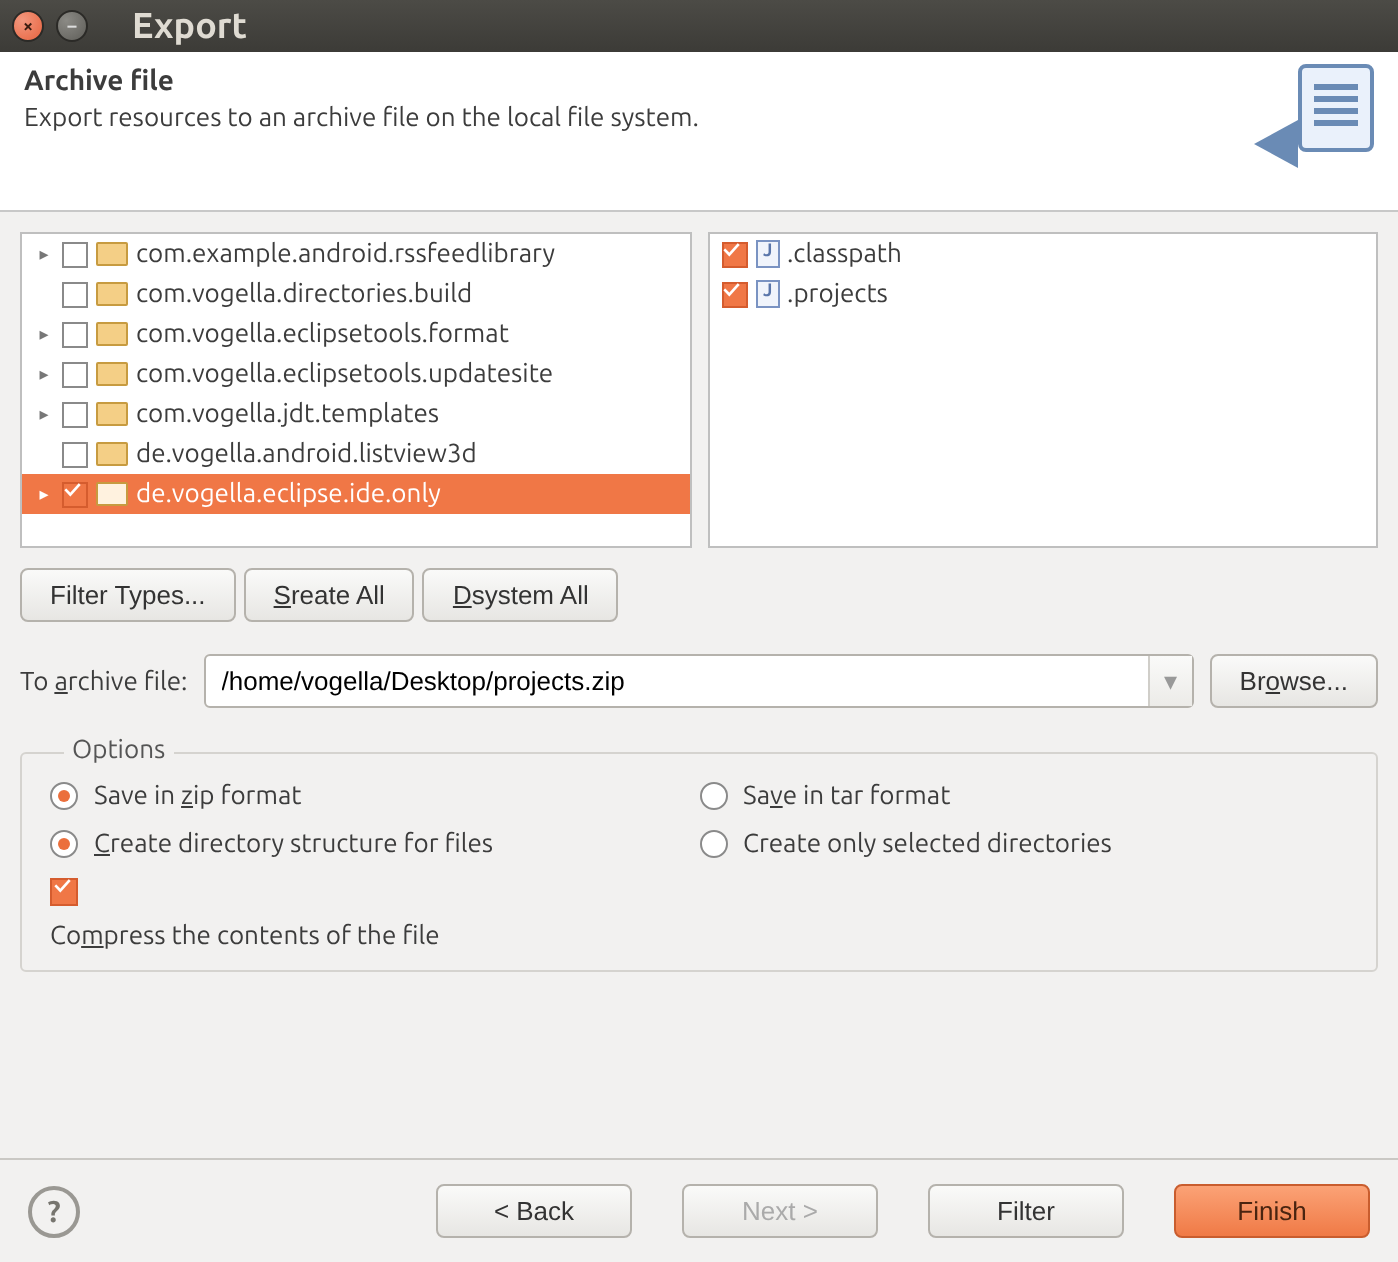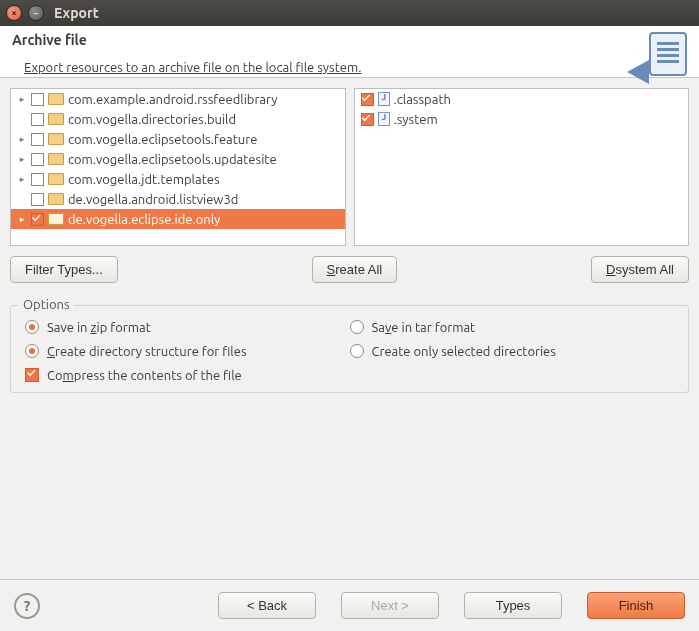--- a/index.html
+++ b/index.html
@@ -23,33 +23,33 @@
     gap: 6px;
   }
   .tb-btn {
     width: 16px; height: 16px; border-radius: 8px;
     background: radial-gradient(circle at 30% 30%, #f2977e, #e7643f);
     border: 1px solid #2b2a27;
     display: inline-flex; align-items: center; justify-content: center;
     font-size: 9px; color: #3a1c10; font-weight: bold;
   }
   .tb-btn.gray { background: radial-gradient(circle at 30% 30%, #8b8a85, #5f5e59); color:#ddd; }
-  .tb-title { color: #dfdbd2; font-weight: bold; font-size: 14px; margin-left: 4px; }
+  .tb-title { color: #dfdbd2; font-weight: bold; font-size: 18px; margin-left: 16px; }
   
   .banner {
-    height: 52px;
+    height: 80px;
     background: #fff;
     border-bottom: 1px solid #c8c8c8;
     display: flex;
     align-items: flex-start;
     position: relative;
     padding: 6px 12px;
   }
   .banner h2 { margin: 0 0 4px 0; font-size: 14px; font-weight: bold; color:#3c3c3c; }
-  .banner p { margin: 12px; color:#3c3c3c;text-decoration:underline; }
+  .banner p { margin: 0; color:#3c3c3c; }
   .banner .icon-area {
     position: absolute; right: 8px; top: 6px;
     width: 64px; height: 54px;
   }
   .export-icon {
     width: 38px; height: 44px; border: 2px solid #6a8bb5; border-radius: 4px;
     background: #eaf1fb; position: absolute; right: 4px; top: 0;
   }
   .export-icon::after {
     content:""; position:absolute; left:6px; top:8px; width:22px; height:3px; background:#6a8bb5;
@@ -80,21 +80,21 @@
   .cb.checked::after { content:"✓"; color:#fff; position:absolute; top:-3px; left:0px; font-size:12px; font-weight:bold; }
   .folder-i {
     width:16px; height:12px; background:#f4cf86; border:1px solid #c79b40; border-radius:1px; position:relative; display:inline-block;
   }
   .folder-i.sel { background:#fff2df; }
   .file-i {
     width:12px; height:14px; border:1px solid #7a93c2; background:#f0f4fb; display:inline-block; position:relative;
   }
   .file-i::before { content:"J"; position:absolute; left:3px; top:-1px; font-size:9px; color:#5a76aa; font-weight:bold; }
   
-  .btn-row { margin-top:10px; display:flex; gap:4px;justify-content:space-between; }
+  .btn-row { margin-top:10px; display:flex; gap:4px; }
   .btn {
     background: linear-gradient(#fafaf9,#e7e6e3);
     border:1px solid #b5b2ac; border-radius:4px;
     padding: 5px 14px; font-size:13px; color:#333;
     cursor:pointer;
   }
   .btn.orange {
     background: linear-gradient(#fba276,#f07a46);
     border-color:#c95d2e; color:#4a2410; font-weight:400;
   }
@@ -106,21 +106,21 @@
   .combo {
     flex:1; display:flex; border:1px solid #b5b2ac; border-radius:3px; background:#fff;
   }
   .combo input { flex:1; border:none; padding:5px 8px; font-size:13px; background:transparent; outline:none; }
   .combo .dd {
     width:22px; border-left:1px solid #d0cec9; display:flex; align-items:center; justify-content:center;
     color:#999; background:linear-gradient(#fafaf9,#ecebe8);
   }
   
   .options-group { margin-top: 22px; border:1px solid #d5d3cf; border-radius:3px; padding: 14px 14px 10px 14px; position:relative; }
-  .options-group .legend { position:absolute; top:-9px; left:8px; background:#f2f1f0; padding:0 4px; color:#555; }
+  .options-group .legend { position:absolute; top:-9px; left:21px; background:#f2f1f0; padding:0 4px; color:#555; }
   .opt-grid { display:grid; grid-template-columns: 1fr 1fr; row-gap: 10px; }
   .opt { display:flex; gap:8px; }
   .radio {
     width:14px; height:14px; border:1px solid #8a8a8a; border-radius:50%; display:inline-block; position:relative; background:#fff;
   }
   .radio.on::after { content:""; width:6px; height:6px; background:#eb6f3c; border-radius:50%; position:absolute; left:3px; top:3px; }
   .chk { width:14px; height:14px; border:1px solid #8a8a8a; background:#fff; display:inline-block; position:relative; }
   .chk.on { background:#f07746; border-color:#d55c2e; }
   .chk.on::after { content:"✓"; color:#fff; position:absolute; left:1px; top:-3px; font-size:12px; font-weight:bold; }
   
@@ -169,21 +169,21 @@
         <div class="tree-row">
           <span class="expander"></span>
           <span class="cb"></span>
           <span class="folder-i"></span>
           <span>com.vogella.directories.build</span>
         </div>
         <div class="tree-row">
           <span class="expander">▸</span>
           <span class="cb"></span>
           <span class="folder-i"></span>
-          <span>com.vogella.eclipsetools.feature</span>
+          <span>com.vogella.eclipsetools.format</span>
         </div>
         <div class="tree-row">
           <span class="expander">▸</span>
           <span class="cb"></span>
           <span class="folder-i"></span>
           <span>com.vogella.eclipsetools.updatesite</span>
         </div>
         <div class="tree-row">
           <span class="expander">▸</span>
           <span class="cb"></span>
@@ -205,64 +205,76 @@
       </div>
     <div class="pane" id="file-pane">
         <div class="tree-row">
           <span class="cb checked"></span>
           <span class="file-i"></span>
           <span>.classpath</span>
         </div>
         <div class="tree-row">
           <span class="cb checked"></span>
           <span class="file-i"></span>
-          <span>.system</span>
+          <span>.projects</span>
         </div>
       </div>
   </div>
 
   <div class="btn-row">
     <button class="btn">Filter Types...</button>
     <button class="btn">
       <span></span><span class="mnemonic">S</span><span>reate All</span>
     </button>
     <button class="btn">
       <span></span><span class="mnemonic">D</span><span>system All</span>
     </button>
   </div>
 
+  <div class="field-row">
+    <label>
+      <span>To </span><span class="mnemonic">a</span><span>rchive file:</span>
+    </label>
+    <div class="combo">
+      <input type="text" value="/home/vogella/Desktop/projects.zip" style="">
+      <div class="dd">▾</div>
+    </div>
+    <button class="btn">
+      <span>Br</span><span class="mnemonic">o</span><span>wse...</span>
+    </button>
+  </div>
 
   <div class="options-group">
     <span class="legend">Options</span>
     <div class="opt-grid">
       <div class="opt">
         <span class="radio on"></span>
         <span><span>Save in </span><span class="mnemonic">z</span><span>ip format</span></span>
       </div>
       <div class="opt">
         <span class="radio"></span>
         <span><span>Sa</span><span class="mnemonic">v</span><span>e in tar format</span></span>
       </div>
       <div class="opt">
         <span class="radio on"></span>
         <span><span class="mnemonic">C</span><span>reate directory structure for files</span></span>
       </div>
       <div class="opt">
         <span class="radio"></span>
         <span>Create only selected directories</span>
       </div>
-      <div class="opt" style="grid-column:1/3;">
+      <div class="opt" style="grid-column:1/3;flex-direction:column;">
         <span class="chk on"></span>
         <span><span>Co</span><span class="mnemonic">m</span><span>press the contents of the file</span></span>
       </div>
     </div>
   </div>
 
 </div>
 
 <div class="footer">
   <div class="help">?</div>
   <div class="spacer"></div>
   <button class="btn">&lt; Back</button>
   <button class="btn disabled">Next &gt;</button>
-  <button class="btn">Types</button>
+  <button class="btn">Filter</button>
   <button class="btn orange">Finish</button>
 </div>
 
 </body></html>

